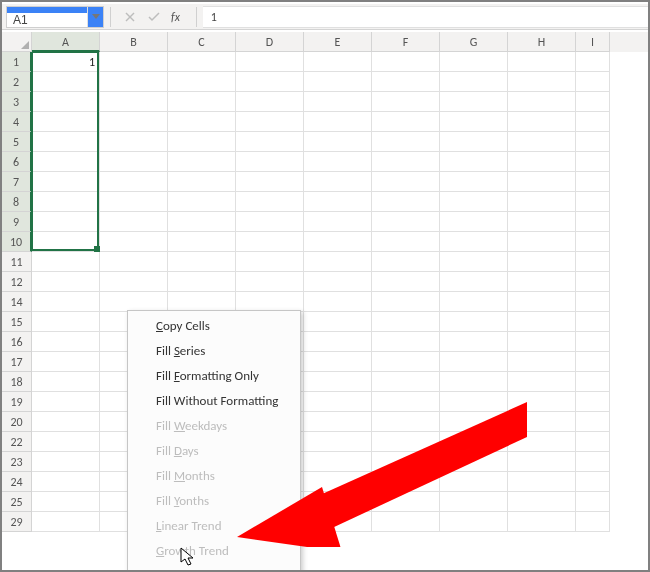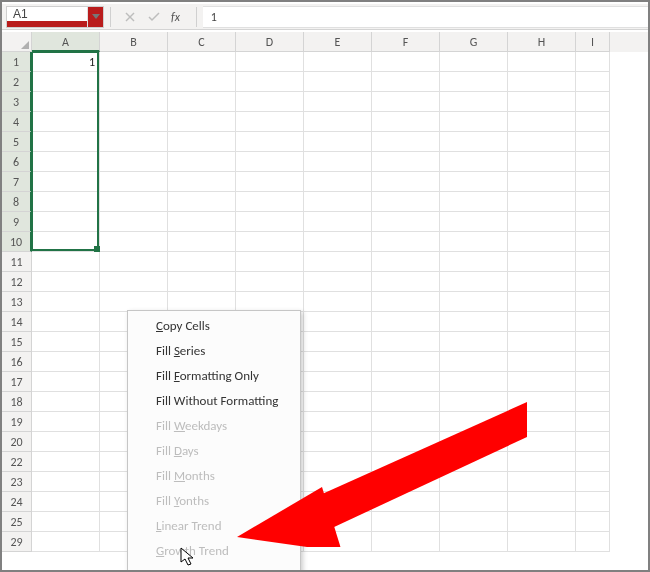--- a/index.html
+++ b/index.html
@@ -25,24 +25,24 @@
     position: absolute;
     top: 2px; left: 0; right: 0;
     height: 26px;
     display: flex;
     align-items: center;
     border-bottom: 1px solid #d4d4d4;
     background: #f3f2f1;
   }
   .namebox-wrap {
     display: flex;
-    align-items: flex-start;
+    align-items: flex-end;
     height: 22px;
     margin-left: 4px;
-    background: #b91c1c;
+    background: #3b82f6;
     border: 1px solid #cfcfcf;
   }
   .namebox {
     width: 80px;
     padding: 0 6px;
     font-size: 12px;
     outline: none;
     border: none;
     background: #fff;
     color: #444;
@@ -389,32 +389,20 @@
           <div class="cell" style="width: 68px;"></div>
           <div class="cell" style="width: 68px;"></div>
           <div class="cell" style="width: 68px;"></div>
           <div class="cell" style="width: 68px;"></div>
           <div class="cell" style="width: 68px;"></div>
           <div class="cell" style="width: 68px;"></div>
           <div class="cell" style="width: 68px;"></div>
           <div class="cell" style="width: 34px;"></div>
         </div>
         <div class="row">
-          <div class="row-h">13</div>
-          <div class="cell" style="width: 68px;"></div>
-          <div class="cell" style="width: 68px;"></div>
-          <div class="cell" style="width: 68px;"></div>
-          <div class="cell" style="width: 68px;"></div>
-          <div class="cell" style="width: 68px;"></div>
-          <div class="cell" style="width: 68px;"></div>
-          <div class="cell" style="width: 68px;"></div>
-          <div class="cell" style="width: 68px;"></div>
-          <div class="cell" style="width: 34px;"></div>
-        </div>
-        <div class="row">
           <div class="row-h">14</div>
           <div class="cell" style="width: 68px;"></div>
           <div class="cell" style="width: 68px;"></div>
           <div class="cell" style="width: 68px;"></div>
           <div class="cell" style="width: 68px;"></div>
           <div class="cell" style="width: 68px;"></div>
           <div class="cell" style="width: 68px;"></div>
           <div class="cell" style="width: 68px;"></div>
           <div class="cell" style="width: 68px;"></div>
           <div class="cell" style="width: 34px;"></div>

